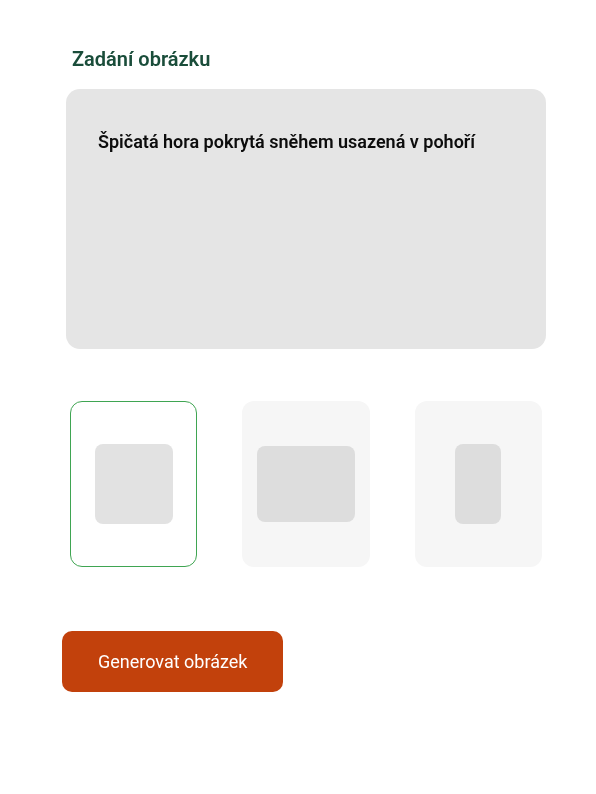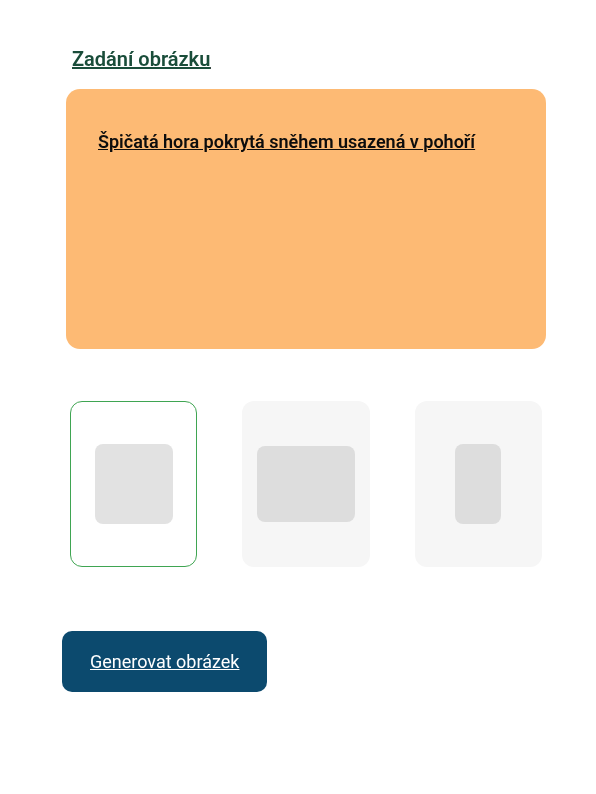--- a/index.html
+++ b/index.html
@@ -1,39 +1,38 @@
 <!DOCTYPE html>
 <html><head>
   <meta charset="utf-8">
   <style>
     * {
       box-sizing: border-box;
       margin: 4px;
       padding: 0;
-      text-decoration: underline;
     }
     
     body {
       font-family: -apple-system, BlinkMacSystemFont, "Segoe UI", Roboto, Helvetica, Arial, sans-serif;
       background: #ffffff;
       width: 596px;
       height: 794px;
       padding: 35px 50px;
     }
     
     .section-title {
       font-size: 20px;
       font-weight: 600;
       color: #1a4d3a;
       margin-bottom: 18px;
       padding-left: 6px;
     }
     
     .prompt-container {
-      background: #fdba74;
+      background: #e5e5e5;
       border-radius: 14px;
       padding: 28px;
       min-height: 260px;
       margin-bottom: 48px;
     }
     
     .prompt-textarea {
       width: 100%;
       border: none;
       background: transparent;
@@ -90,25 +89,25 @@
     .shape-portrait {
       width: 46px;
       height: 80px;
     }
     
     .aspect-option.selected .aspect-shape {
       background: #e2e2e2;
     }
     
     .generate-button {
-      background: #0c4a6e;
+      background: #c2410c;
       color: #ffffff;
       border: none;
       border-radius: 10px;
-      padding: 20px 28px;
+      padding: 20px 36px;
       font-size: 18px;
       font-weight: 400;
       cursor: pointer;
       font-family: inherit;
     }
   </style>
 </head>
 <body>
 
 

